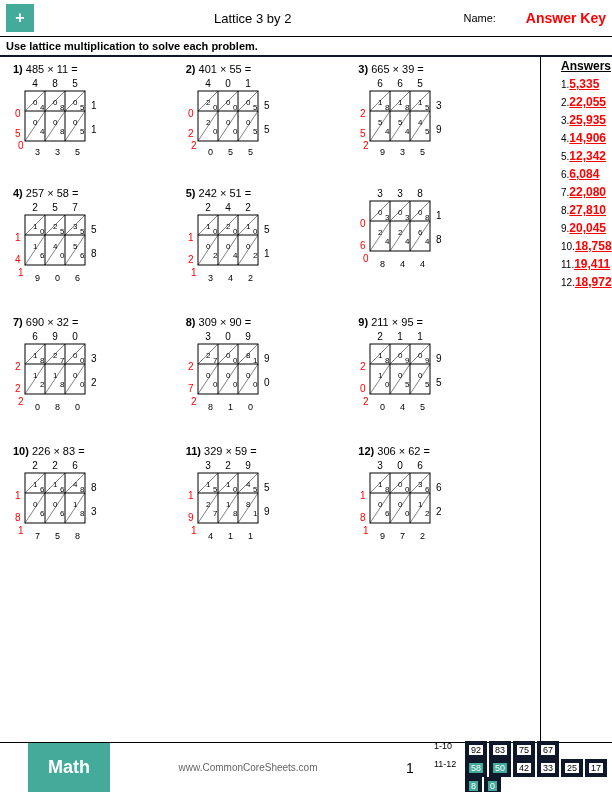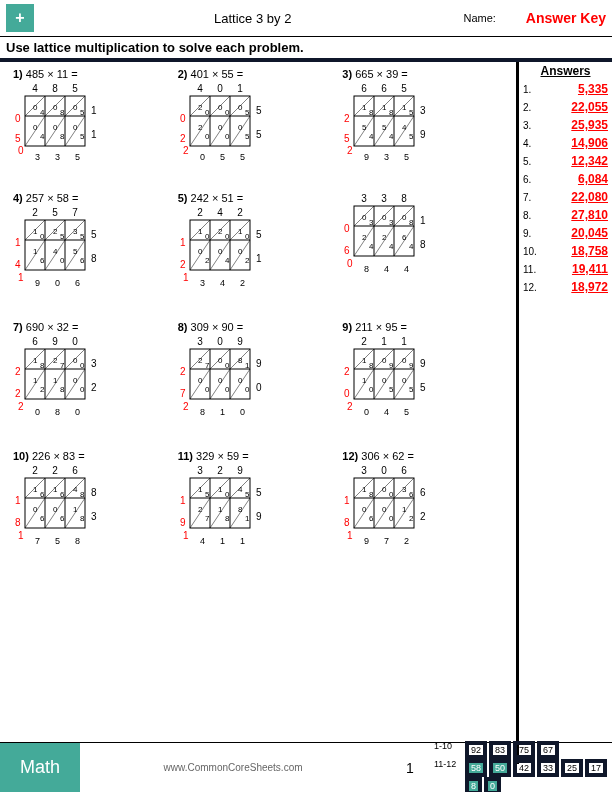--- a/index.html
+++ b/index.html
@@ -46,42 +46,42 @@
     .answer-key-label {
       color: red;
       font-weight: bold;
       font-size: 14px;
       margin-left: 26px;
     }
 
     
     .instruction {
       padding: 3px 6px;
-      font-size: 13px;
+      font-size: 11px;
       font-weight: bold;
-      border-bottom: 4px solid #0f172a;
+      border-bottom: 2px solid #0f172a;
     }
 
     
     .main-content {
       display: flex;
       height: calc(792px - 90px);
     }
 
     
     .problems-area {
       flex: 1;
       padding: 4px 11px;
     }
 
     
     .answer-col {
-      width: 96px;
-      border-left: 3px solid #000000;
-      padding: 2px 4px;
+      width: 72px;
+      border-left: 1px solid #000000;
+      padding: 2px 20px;
       font-size: 11px;
     }
     .answers-title {
       text-align: center;
       font-weight: bold;
       text-decoration: underline;
       margin-bottom: 4px;
       font-size: 12px;
     }
     .answer-item {
@@ -130,26 +130,27 @@
       left: 0;
       right: 0;
       height: 50px;
       border-top: 1px solid #000;
       display: flex;
       align-items: center;
     }
     .footer-math {
       background: #4a9;
       color: white;
-      font-weight: normal;
+      font-weight: bold;
       font-size: 18px;
       padding: 8px 20px;
       height: 100%;
       display: flex;
       align-items: center;
+      margin-left: 28px;
     }
     .footer-center {
       flex: 1;
       text-align: center;
       font-size: 10px;
       color: #666;
     }
     .footer-page {
       font-size: 14px;
       padding: 0 20px;

